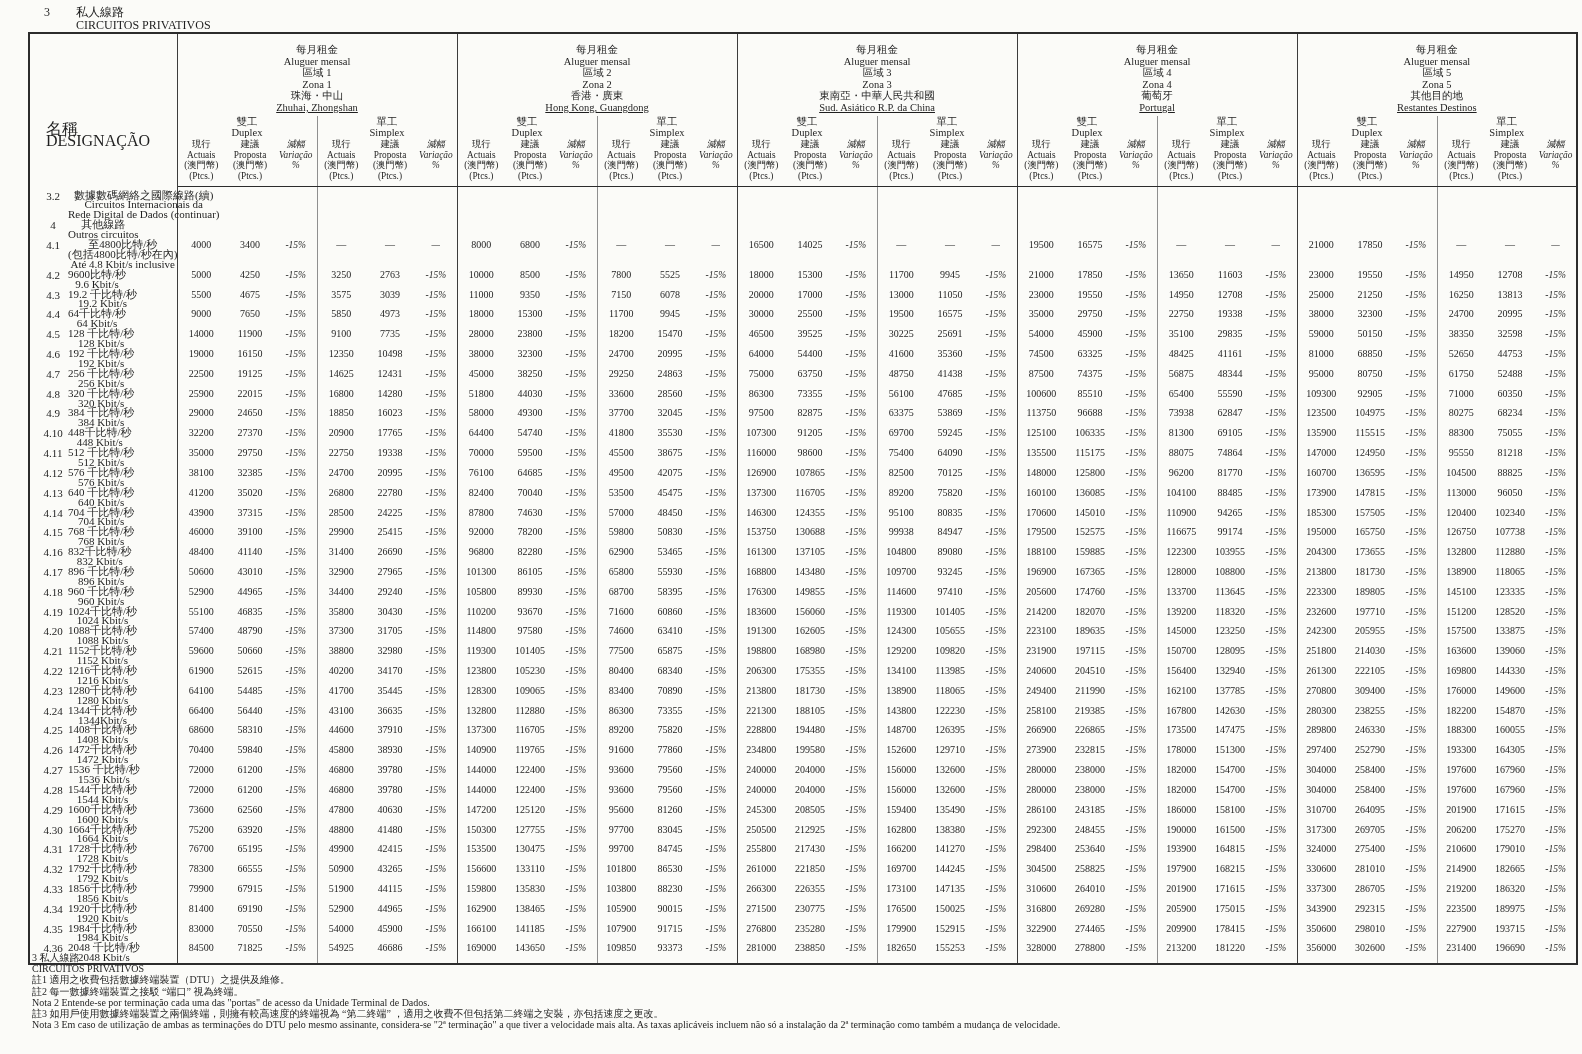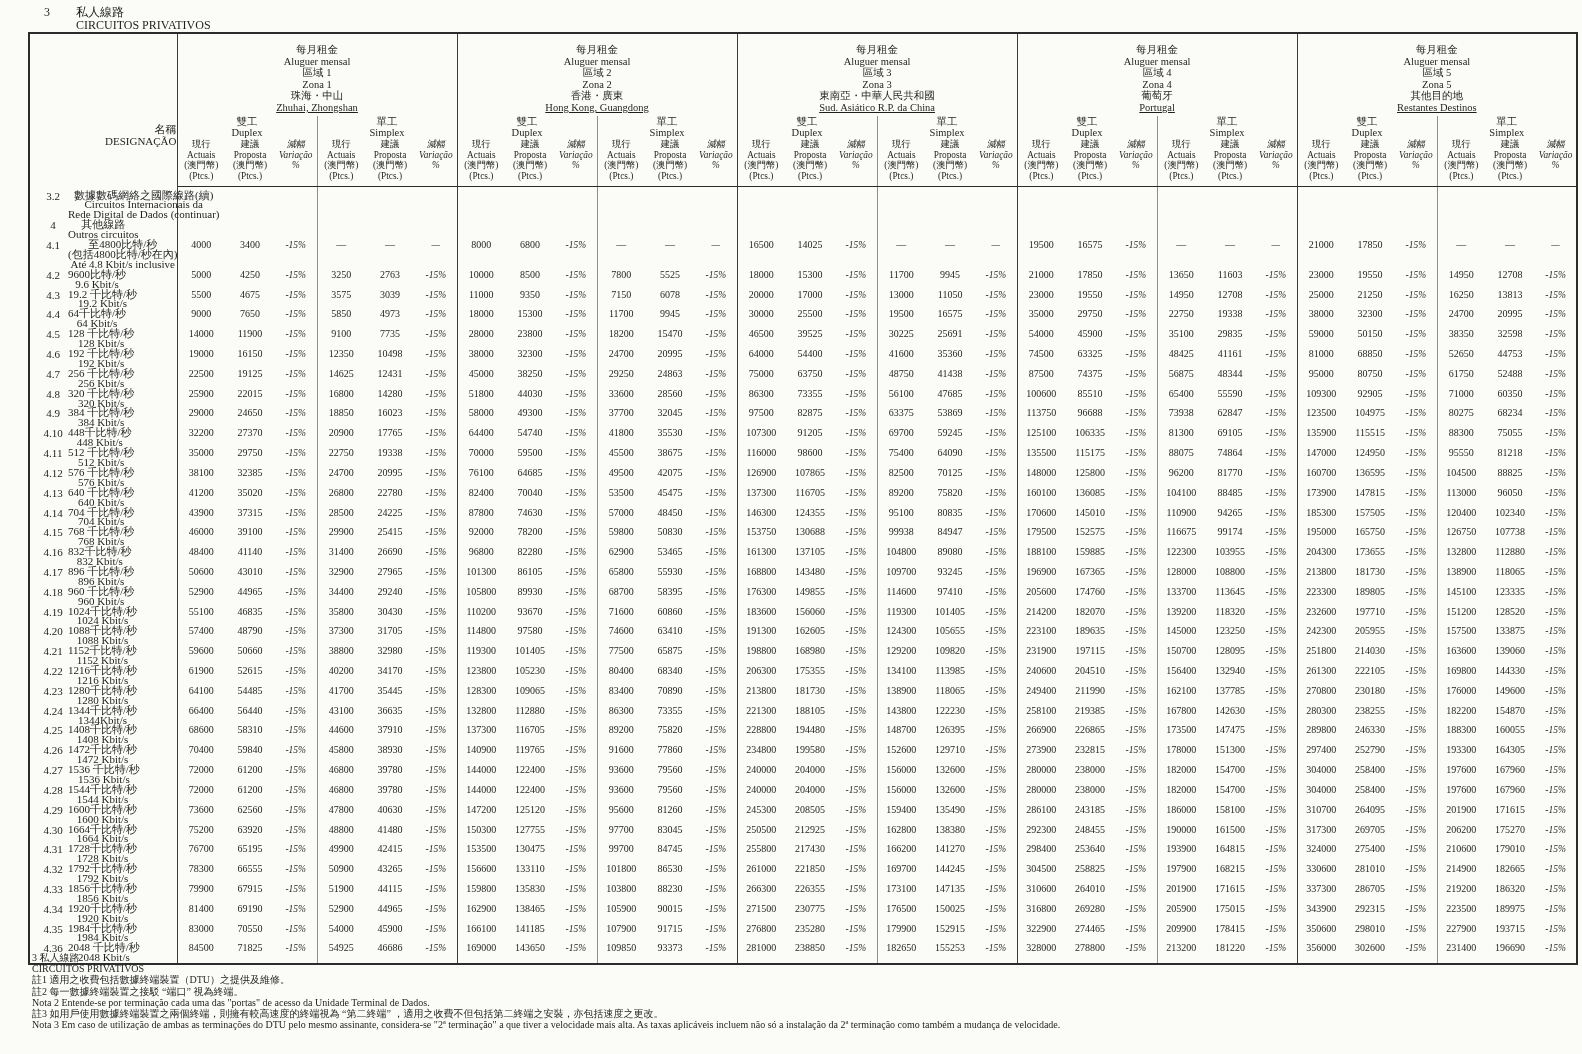--- a/index.html
+++ b/index.html
@@ -14,21 +14,21 @@
   table.tariff{
     position:absolute;top:32px;left:28px;width:1548px;
     border-collapse:collapse;table-layout:fixed;
     border:2px solid #2c2c2c;
   }
   th,td{padding:0;font-weight:normal;}
   .sep-mode{border-right:1px solid #8f8f8f;}
   .sep-zone{border-right:1px solid #3c3c3c;}
 
   .desig-head{vertical-align:bottom;}
-  .desig-inner{padding:0 0 40px 16px;font-size:11px;line-height:12px;text-align:right;}
+  .desig-inner{padding:0 0 40px 16px;font-size:16px;line-height:12px;text-align:left;}
 
   .zone-head{font-size:10.5px;line-height:11.6px;text-align:center;vertical-align:top;padding-top:10px;height:72px;}
   .zone-head .place-pt{text-decoration:underline;}
   .mode-head{font-size:10.5px;line-height:11px;text-align:center;vertical-align:top;height:23px;}
   .col-head{font-size:9.3px;line-height:10.6px;text-align:center;vertical-align:top;height:47px;}
   .col-head.i{font-style:italic;}
   thead tr:last-child th{border-bottom:1.5px solid #2c2c2c;}
 
   tbody tr:first-child td{padding-top:4px;}
   td.name-cell{vertical-align:top;font-size:11px;text-align:center;}
@@ -1366,21 +1366,21 @@
         <td class="val">138900</td>
         <td class="val">118065</td>
         <td class="val var sep-zone">-15%</td>
         <td class="val">249400</td>
         <td class="val">211990</td>
         <td class="val var sep-mode">-15%</td>
         <td class="val">162100</td>
         <td class="val">137785</td>
         <td class="val var sep-zone">-15%</td>
         <td class="val">270800</td>
-        <td class="val">230180</td>
+        <td class="val">309400</td>
         <td class="val var sep-mode">-15%</td>
         <td class="val">176000</td>
         <td class="val">149600</td>
         <td class="val var">-15%</td>
       </tr>
       <tr class="data-row">
         <td class="name-cell sep-zone">
           <div class="name-wrap">
             <span class="row-num">4.24</span>
             <div class="row-lines">

